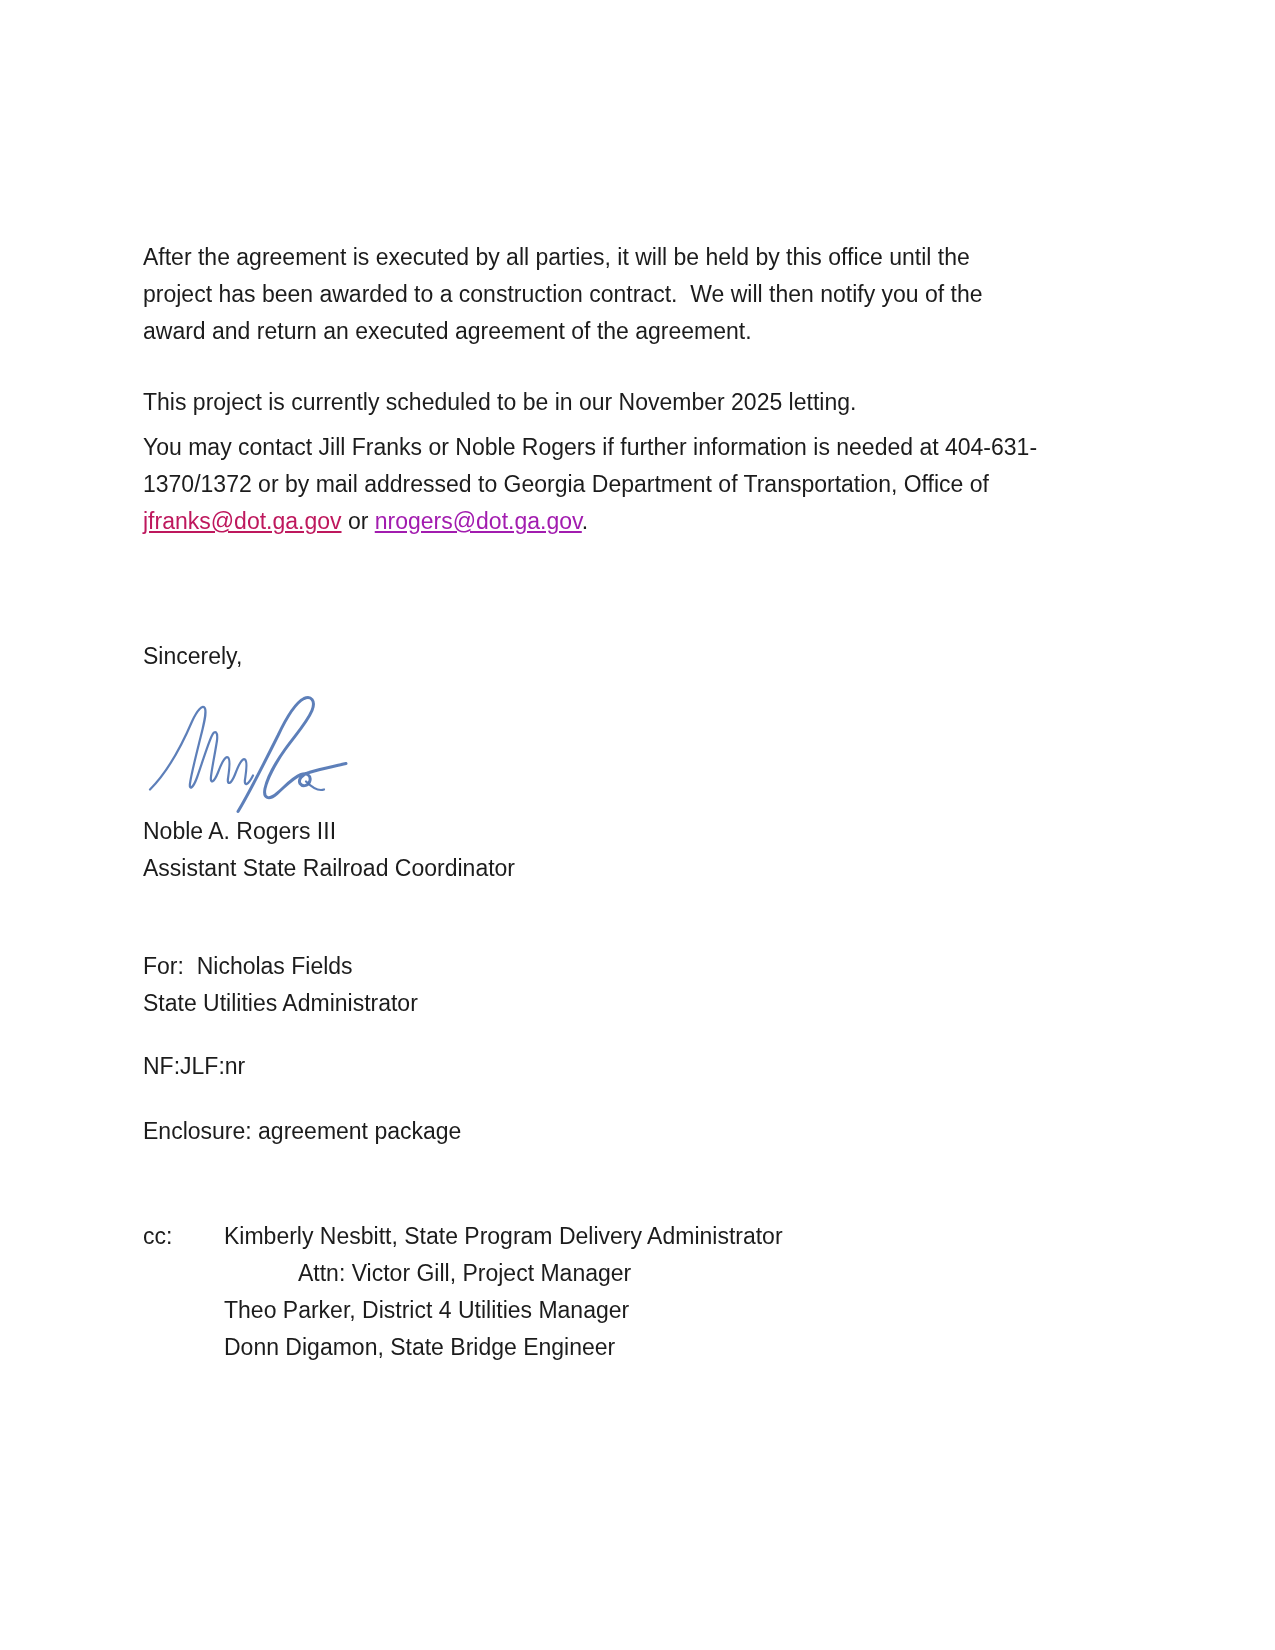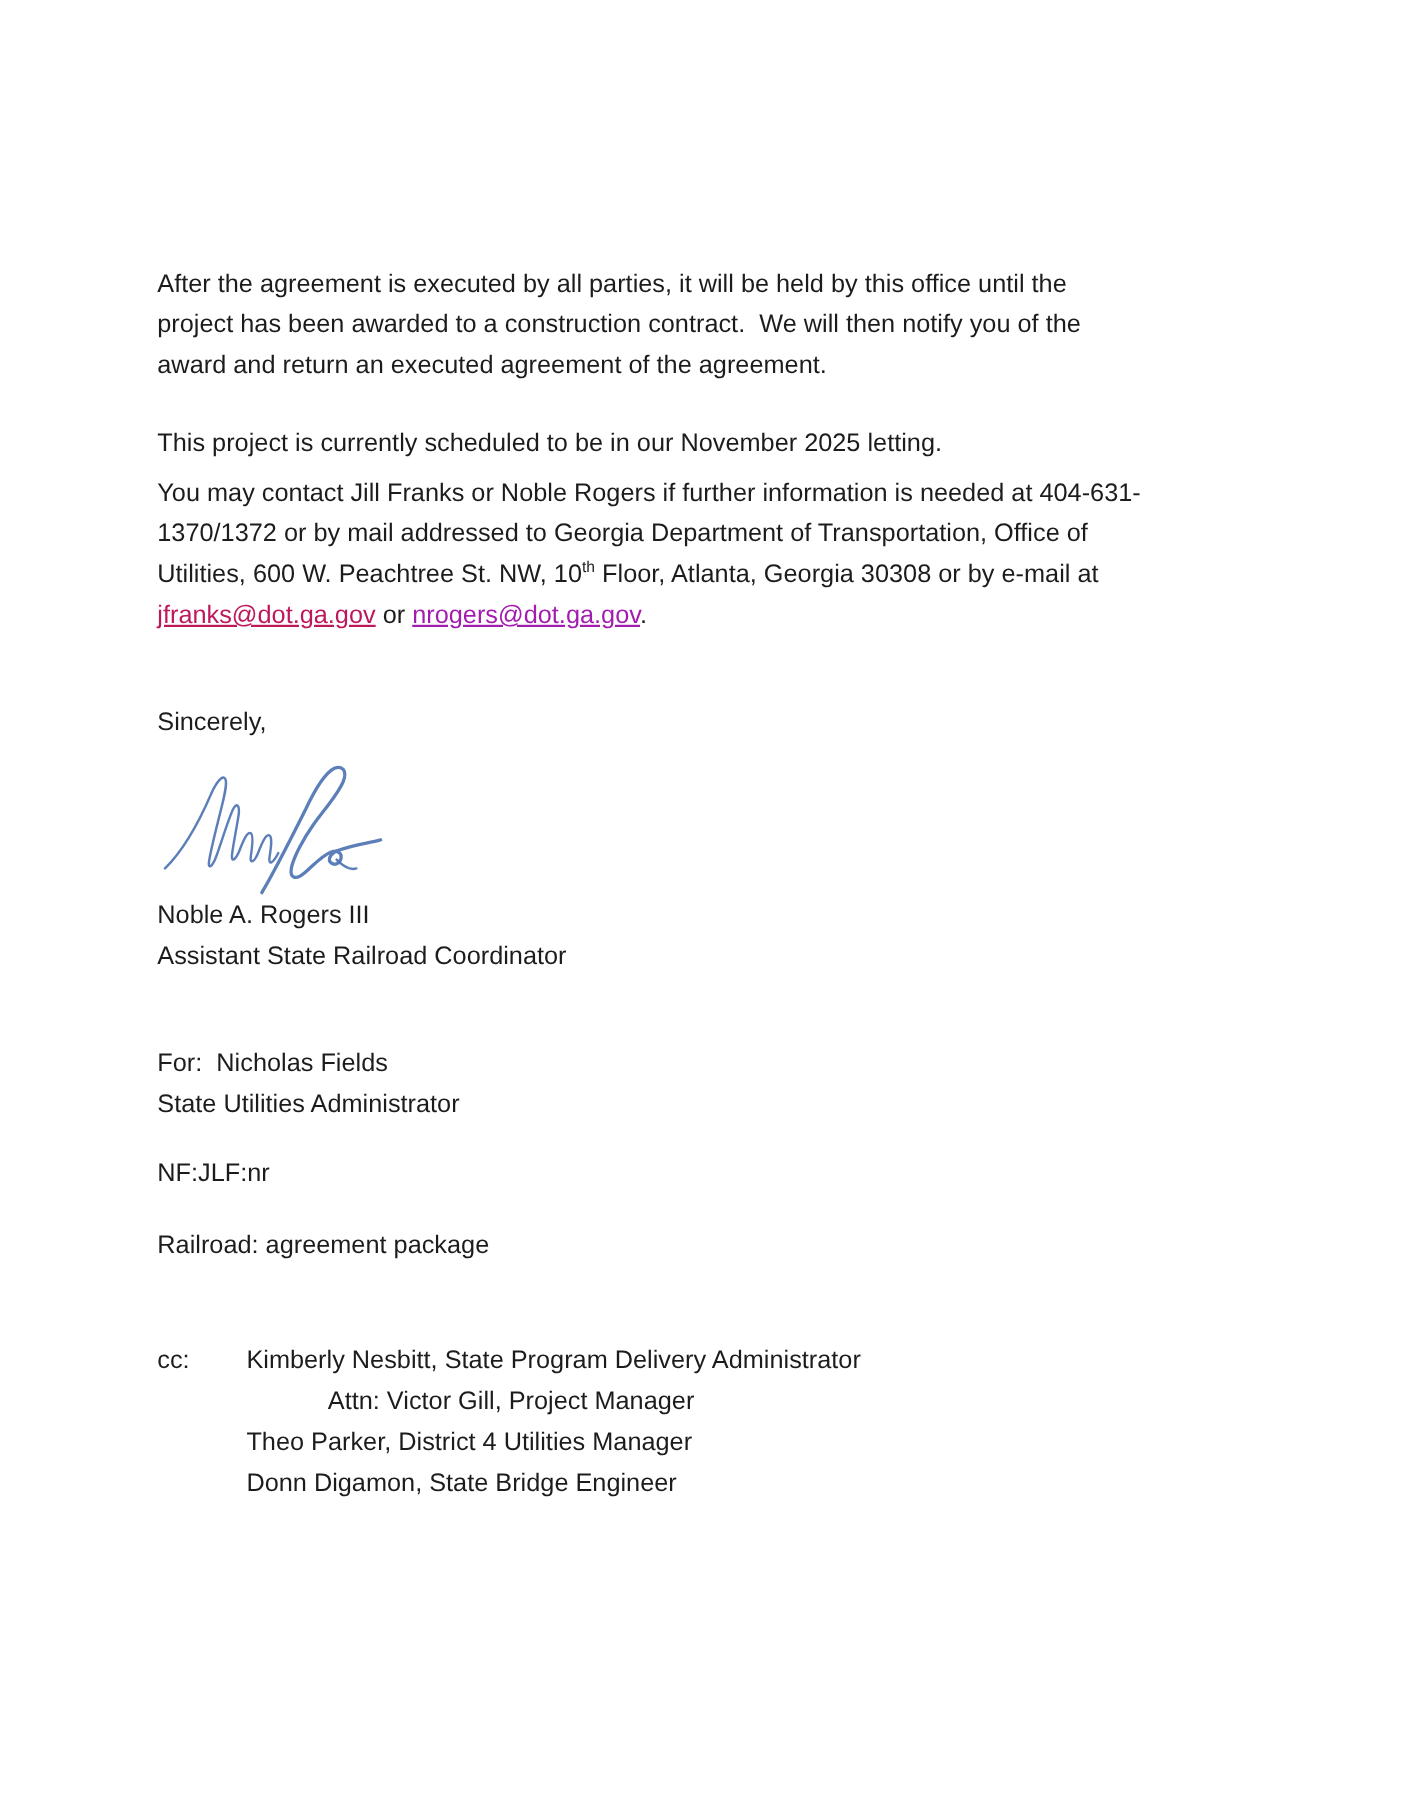--- a/index.html
+++ b/index.html
@@ -36,21 +36,20 @@
     <div class="ln">award and return an executed agreement of the agreement.</div>
   </div>
 
   <div class="block" style="top:384px;">
     <div class="ln">This project is currently scheduled to be in our November 2025 letting.</div>
   </div>
 
   <div class="block" style="top:429px;">
     <div class="ln">You may contact Jill Franks or Noble Rogers if further information is needed at 404-631-</div>
     <div class="ln">1370/1372 or by mail addressed to Georgia Department of Transportation, Office of</div>
-    <div class="ln"><span>Utilities, 600 W. Peachtree St. NW, 10</span><sup>th</sup><span> Floor, Atlanta, Georgia 30308 or by e-mail at</span></div>
     <div class="ln"><a class="link-blue">jfranks@dot.ga.gov</a><span> or </span><a class="link-dark">nrogers@dot.ga.gov</a><span>.</span></div>
   </div>
 
   <div class="block" style="top:638px;">
     <div class="ln">Sincerely,</div>
   </div>
 
   <svg class="sig" viewBox="0 0 206 125" aria-hidden="true">
     <path class="thin" d="M4,98 C20,82 34,58 46,30 C51,19 57,12 59,17 C61,22 57,36 53,52 C49,68 45,84 44,92 C43,99 47,97 51,86 C56,72 62,52 66,44 C69,38 72,40 71,49 C69,62 66,76 65,85 C64,93 68,91 72,81 C75,73 79,64 82,66 C85,68 83,80 82,87 C81,94 85,93 89,83 C92,75 96,66 99,68 C102,70 100,81 99,88 C98,95 102,94 107,84"></path>
     <path d="M92,120 C104,100 118,72 132,44 C140,27 150,11 158,7 C165,4 170,9 166,19 C161,31 149,44 139,58 C129,72 121,88 119,97 C117,107 123,109 131,102 C139,95 147,86 155,83 C161,81 165,84 164,89 C163,94 157,96 154,92 C152,88 156,83 163,81 C175,77 188,75 200,72"></path>
@@ -65,21 +64,21 @@
   <div class="block" style="top:948px;">
     <div class="ln">For:  Nicholas Fields</div>
     <div class="ln">State Utilities Administrator</div>
   </div>
 
   <div class="block" style="top:1048px;">
     <div class="ln">NF:JLF:nr</div>
   </div>
 
   <div class="block" style="top:1113px;">
-    <div class="ln">Railroad: agreement package</div>
+    <div class="ln">Enclosure: agreement package</div>
   </div>
 
   <div class="block cc-row" style="top:1218px;justify-content:space-between;">
     <div class="ln cc-label">cc:</div>
     <div>
       <div class="ln">Kimberly Nesbitt, State Program Delivery Administrator</div>
       <div class="ln cc-indent">Attn: Victor Gill, Project Manager</div>
       <div class="ln">Theo Parker, District 4 Utilities Manager</div>
       <div class="ln">Donn Digamon, State Bridge Engineer</div>
     </div>

